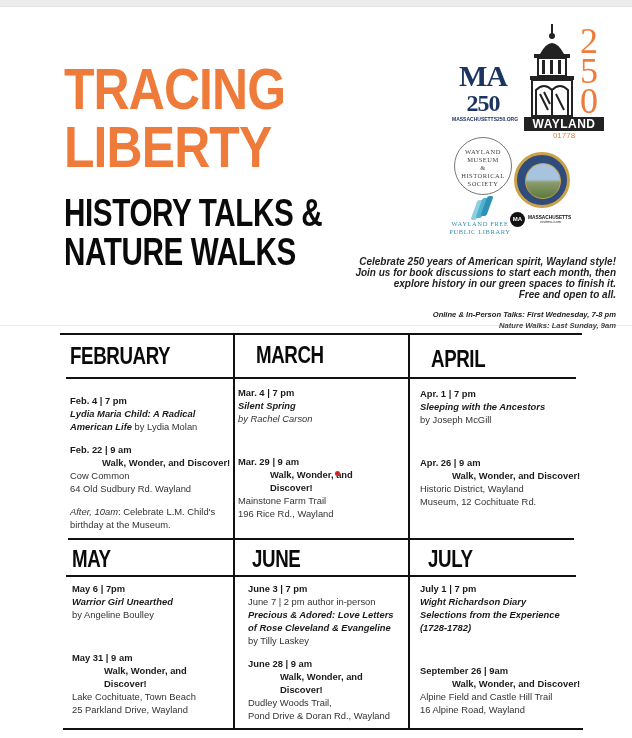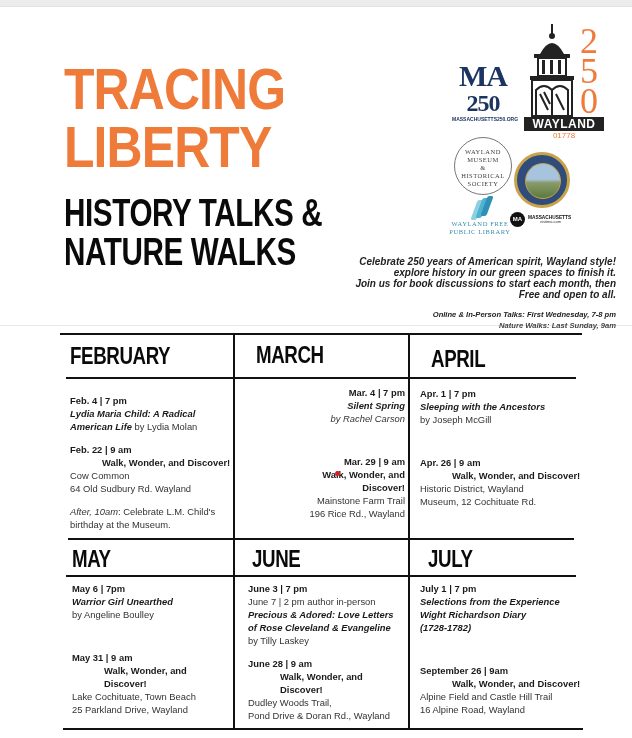--- a/index.html
+++ b/index.html
@@ -139,22 +139,22 @@
 </div>
 
 <div class="logo mavisit">
   <div class="circ">MA</div>
   <div class="txt">MASSACHUSETTS</div>
   <div class="txt2">visitma.com</div>
 </div>
 
 <div class="intro">
   <div>Celebrate 250 years of American spirit, Wayland style!</div>
+  <div>Join us for book discussions to start each month, then</div>
   <div>explore history in our green spaces to finish it.</div>
-  <div>Join us for book discussions to start each month, then</div>
   <div>Free and open to all.</div>
 </div>
 <div class="schedule">
   <div>Online &amp; In-Person Talks: First Wednesday, 7-8 pm</div>
   <div class="l2">Nature Walks: Last Sunday, 9am</div>
 </div>
 
 <div class="hline" style="left:60px;top:333px;width:522px;"></div>
 <div class="hline" style="left:66px;top:377px;width:510px;"></div>
 <div class="hline" style="left:68px;top:538px;width:506px;"></div>
@@ -177,21 +177,21 @@
   <div class="gap"></div>
   <div class="dt">Feb. 22 | 9 am</div>
   <div class="bd">Walk, Wonder, and Discover!</div>
   <div>Cow Common</div>
   <div>64 Old Sudbury Rd. Wayland</div>
   <div class="gap"></div>
   <div><span class="it">After, 10am</span><span>: Celebrate L.M. Child's</span></div>
   <div>birthday at the Museum.</div>
 </div>
 
-<div class="cell" style="left:250px;top:386px;width:155px;text-align:right;">
+<div class="cell" style="left:238px;top:386px;width:155px;">
   <div class="dt">Mar.  4 | 7 pm</div>
   <div class="bi">Silent Spring</div>
   <div class="it">by Rachel Carson</div>
   <div class="gap-lg"></div>
   <div class="dt">Mar. 29 | 9 am</div>
   <div class="bd">Walk, Wonder, and Discover!</div>
   <div>Mainstone Farm Trail</div>
   <div>196 Rice Rd., Wayland</div>
 </div>
 <div class="reddot"></div>
@@ -226,21 +226,21 @@
   <div>by Tilly Laskey</div>
   <div class="gap"></div>
   <div class="dt">June 28 | 9 am</div>
   <div class="bd">Walk, Wonder, and Discover!</div>
   <div>Dudley Woods Trail,</div>
   <div>Pond Drive &amp; Doran Rd., Wayland</div>
 </div>
 
 <div class="cell" style="left:420px;top:582px;width:175px;">
   <div class="dt">July 1 | 7 pm</div>
+  <div class="bi">Wight Richardson Diary</div>
   <div class="bi">Selections from the Experience</div>
-  <div class="bi">Wight Richardson Diary</div>
   <div class="bi">(1728-1782)</div>
   <div class="gap-lg"></div>
   <div class="dt">September 26 | 9am</div>
   <div class="bd">Walk, Wonder, and Discover!</div>
   <div>Alpine Field and Castle Hill Trail</div>
   <div>16 Alpine Road, Wayland</div>
 </div>
 
 </body></html>

